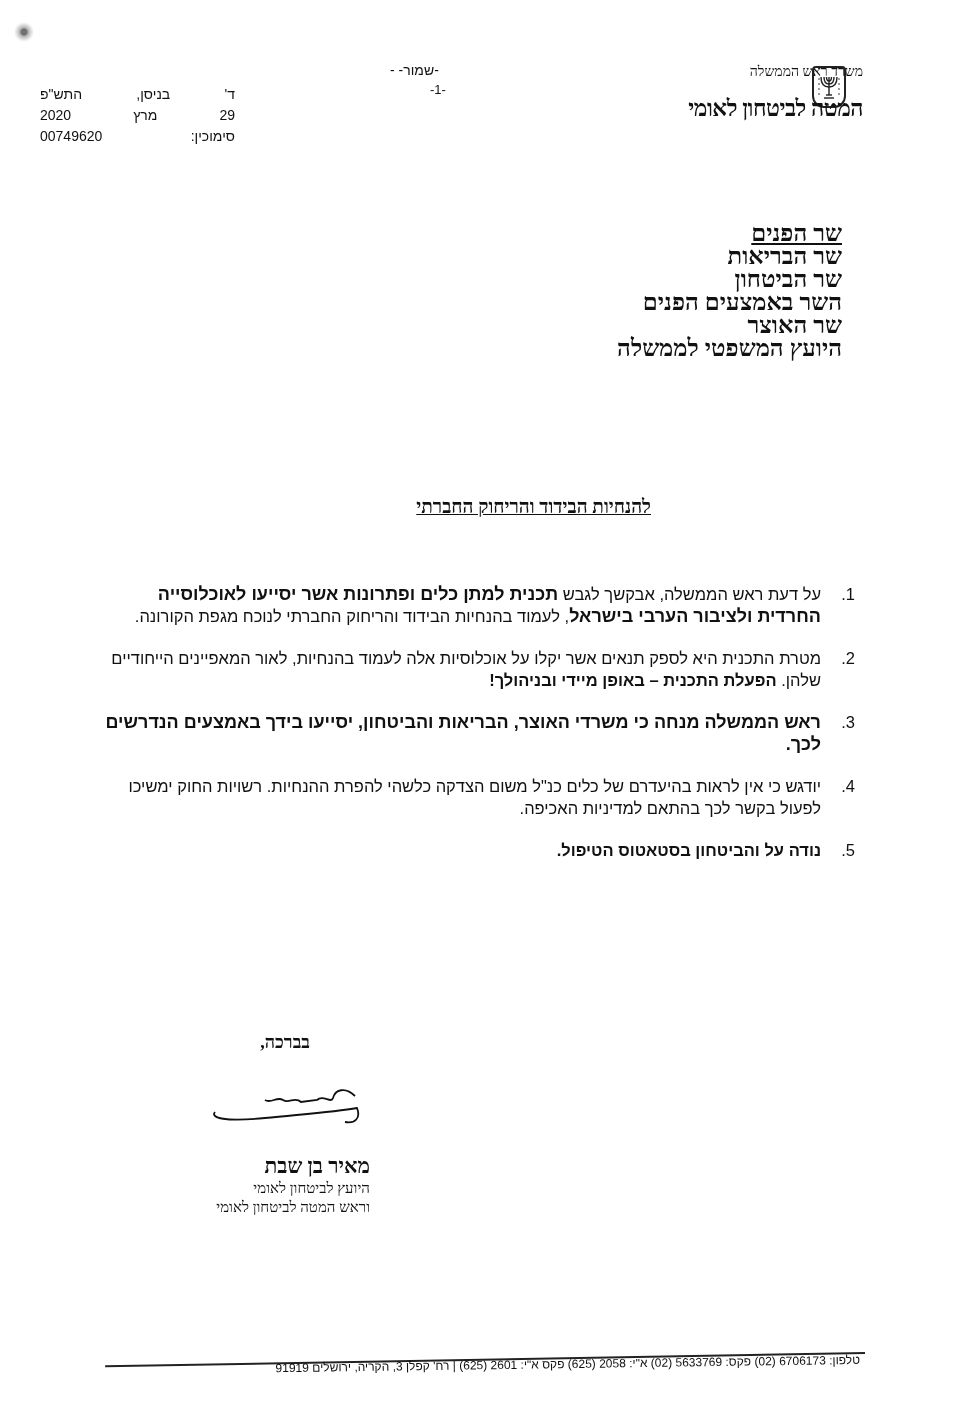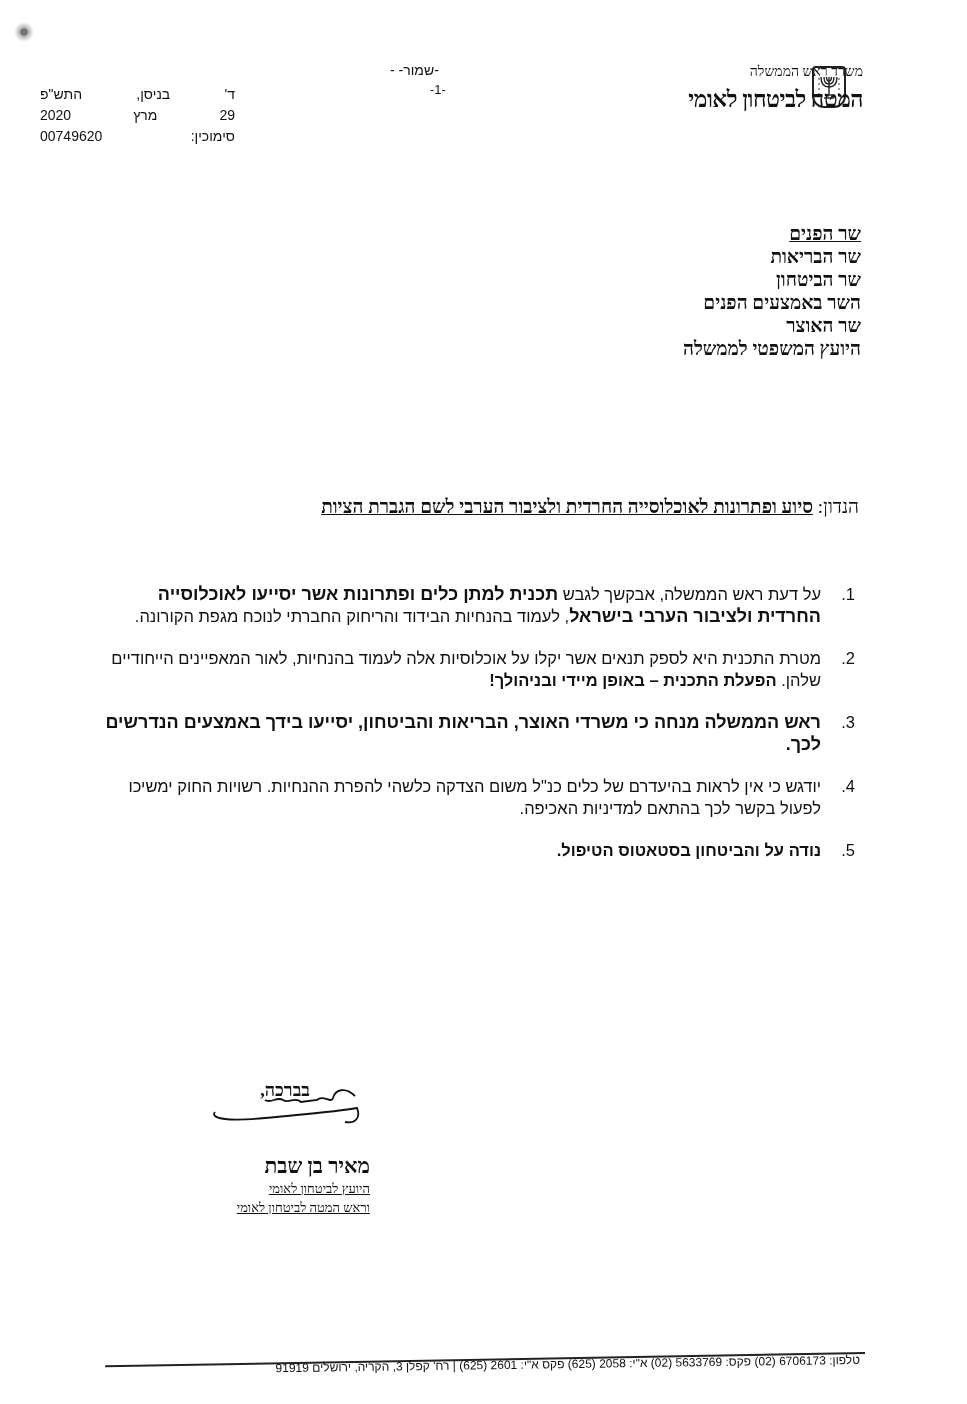--- a/index.html
+++ b/index.html
@@ -16,48 +16,48 @@
   }
   .classification { left: 390px; top: 62px; font-size: 14px; font-family: "Liberation Sans", sans-serif; }
   .page-num { left: 430px; top: 82px; font-size: 13px; font-family: "Liberation Sans", sans-serif; }
 
   .date-block { left: 40px; top: 86px; width: 195px; font-family: "Liberation Sans", sans-serif; font-size: 14px; }
   .date-row { display: flex; direction: rtl; justify-content: space-between; height: 21px; }
   .date-row span { display: inline-block; }
 
   .letterhead { right: 104px; top: 64px; }
   .lh-ministry { font-size: 14px; font-family: "Liberation Serif", serif; }
-  .lh-org { font-size: 23px; font-weight: bold; margin-top: 7px; font-family: "Liberation Serif", serif; letter-spacing: -0.5px; }
+  .lh-org { font-size: 23px; font-weight: bold; margin-top: 16px; font-family: "Liberation Serif", serif; letter-spacing: -0.5px; }
   .emblem {
     left: 812px; top: 66px; width: 30px; height: 38px;
     border: 2px solid #222; border-radius: 4px 4px 12px 12px;
     display: flex; align-items: center; justify-content: center;
   }
 
-  .recipients { right: 106px; top: 222px; font-size: 19px; font-weight: bold; line-height: 23px; font-family: "Liberation Serif", serif; }
+  .recipients { right: 125px; top: 222px; font-size: 24px; font-weight: bold; line-height: 23px; font-family: "Liberation Serif", serif; }
   .recipients div { white-space: nowrap; }
   .u { text-decoration: underline; }
 
   .subject { right: 108px; top: 494px; width: 760px; font-size: 19px; line-height: 26px; font-family: "Liberation Serif", serif; }
   .subject .label { font-weight: normal; }
   .subject .text { font-weight: bold; text-decoration: underline; }
   .subject .line2 { padding-right: 208px; }
 
   .items { right: 112px; top: 583px; width: 760px; font-family: "Liberation Sans", sans-serif; font-size: 16.5px; line-height: 22px; }
   .item { display: flex; direction: rtl; margin-bottom: 20px; }
   .item .num { width: 34px; flex: none; }
   .item .body { flex: 1; }
   .b { font-weight: bold; }
   .big { font-size: 18px; }
 
-  .closing { left: 160px; top: 1032px; width: 150px; font-size: 18px; font-weight: bold; font-family: "Liberation Serif", serif; margin-top: 48px; }
+  .closing { left: 160px; top: 1032px; width: 150px; font-size: 18px; font-weight: bold; font-family: "Liberation Serif", serif; }
   .signature { left: 205px; top: 1078px; width: 160px; height: 50px; }
   .signer { left: 160px; top: 1130px; width: 210px; }
   .signer-name { font-size: 21px; font-weight: bold; font-family: Liberation Serif, serif; margin-top: 24px; }
-  .signer-title { font-size: 13px; line-height: 19px; font-family: "Liberation Serif", serif; text-decoration: underline; }
+  .signer-title { font-size: 15px; line-height: 19px; font-family: "Liberation Serif", serif; }
 
   .footer-line { left: 105px; top: 1352px; width: 760px; height: 0; border-top: 2px solid #222; transform: rotate(-1deg); transform-origin: right; }
   .footer { left: 130px; top: 1352px; width: 730px; font-size: 12px; font-family: "Liberation Sans", sans-serif; line-height: 17px; transform: rotate(-0.8deg); transform-origin: right; }
 </style>
 </head>
 <body>
 
 <div class="abs stamp"></div>
 
 <div class="abs classification rtl">-שמור-  -</div>
@@ -111,23 +111,22 @@
 <div class="abs recipients rtl">
   <div class="u">שר הפנים</div>
   <div>שר הבריאות</div>
   <div>שר הביטחון</div>
   <div>השר באמצעים הפנים</div>
   <div>שר האוצר</div>
   <div>היועץ המשפטי לממשלה</div>
 </div>
 
 <div class="abs subject rtl">
-  <div>
-    <span class="label">הנדון:</span>
-    <span class="text">סיוע ופתרונות לאוכלוסייה החרדית ולציבור הערבי לשם הגברת הציות</span>
+  <div class="line2">
+    <span class="text">להנחיות הבידוד והריחוק החברתי</span>
   </div>
 </div>
 
 <div class="abs items rtl">
   <div class="item">
     <span class="num">1.</span>
     <div class="body">
       <span>על דעת ראש הממשלה, אבקשך לגבש </span><span class="b big">תכנית למתן כלים ופתרונות אשר יסייעו לאוכלוסייה החרדית ולציבור הערבי בישראל</span><span>, לעמוד בהנחיות הבידוד והריחוק החברתי לנוכח מגפת הקורונה.</span>
     </div>
   </div>

